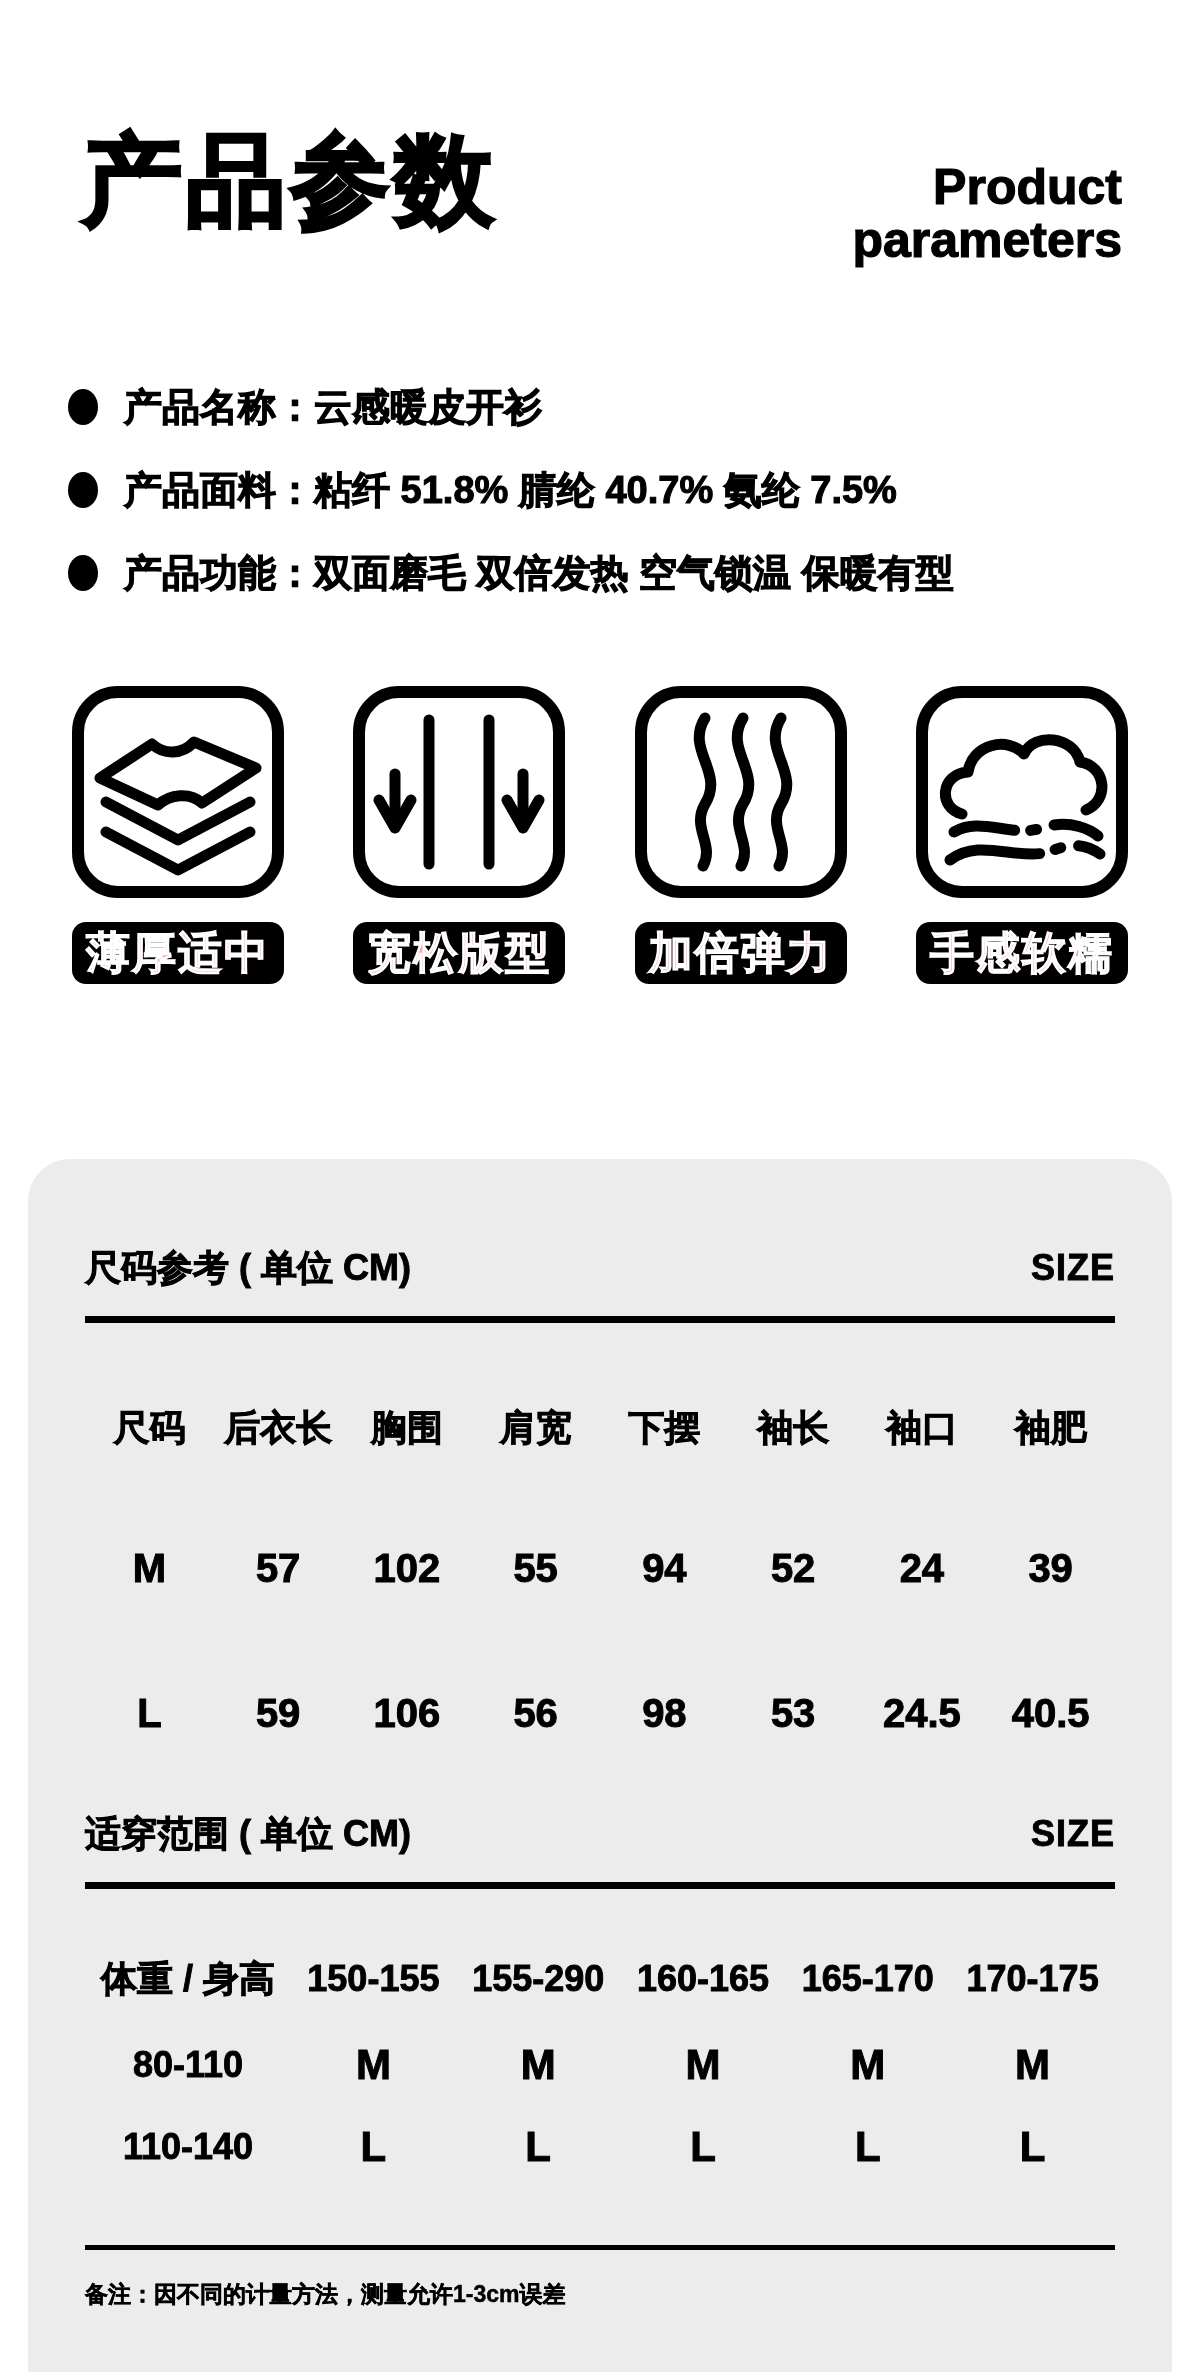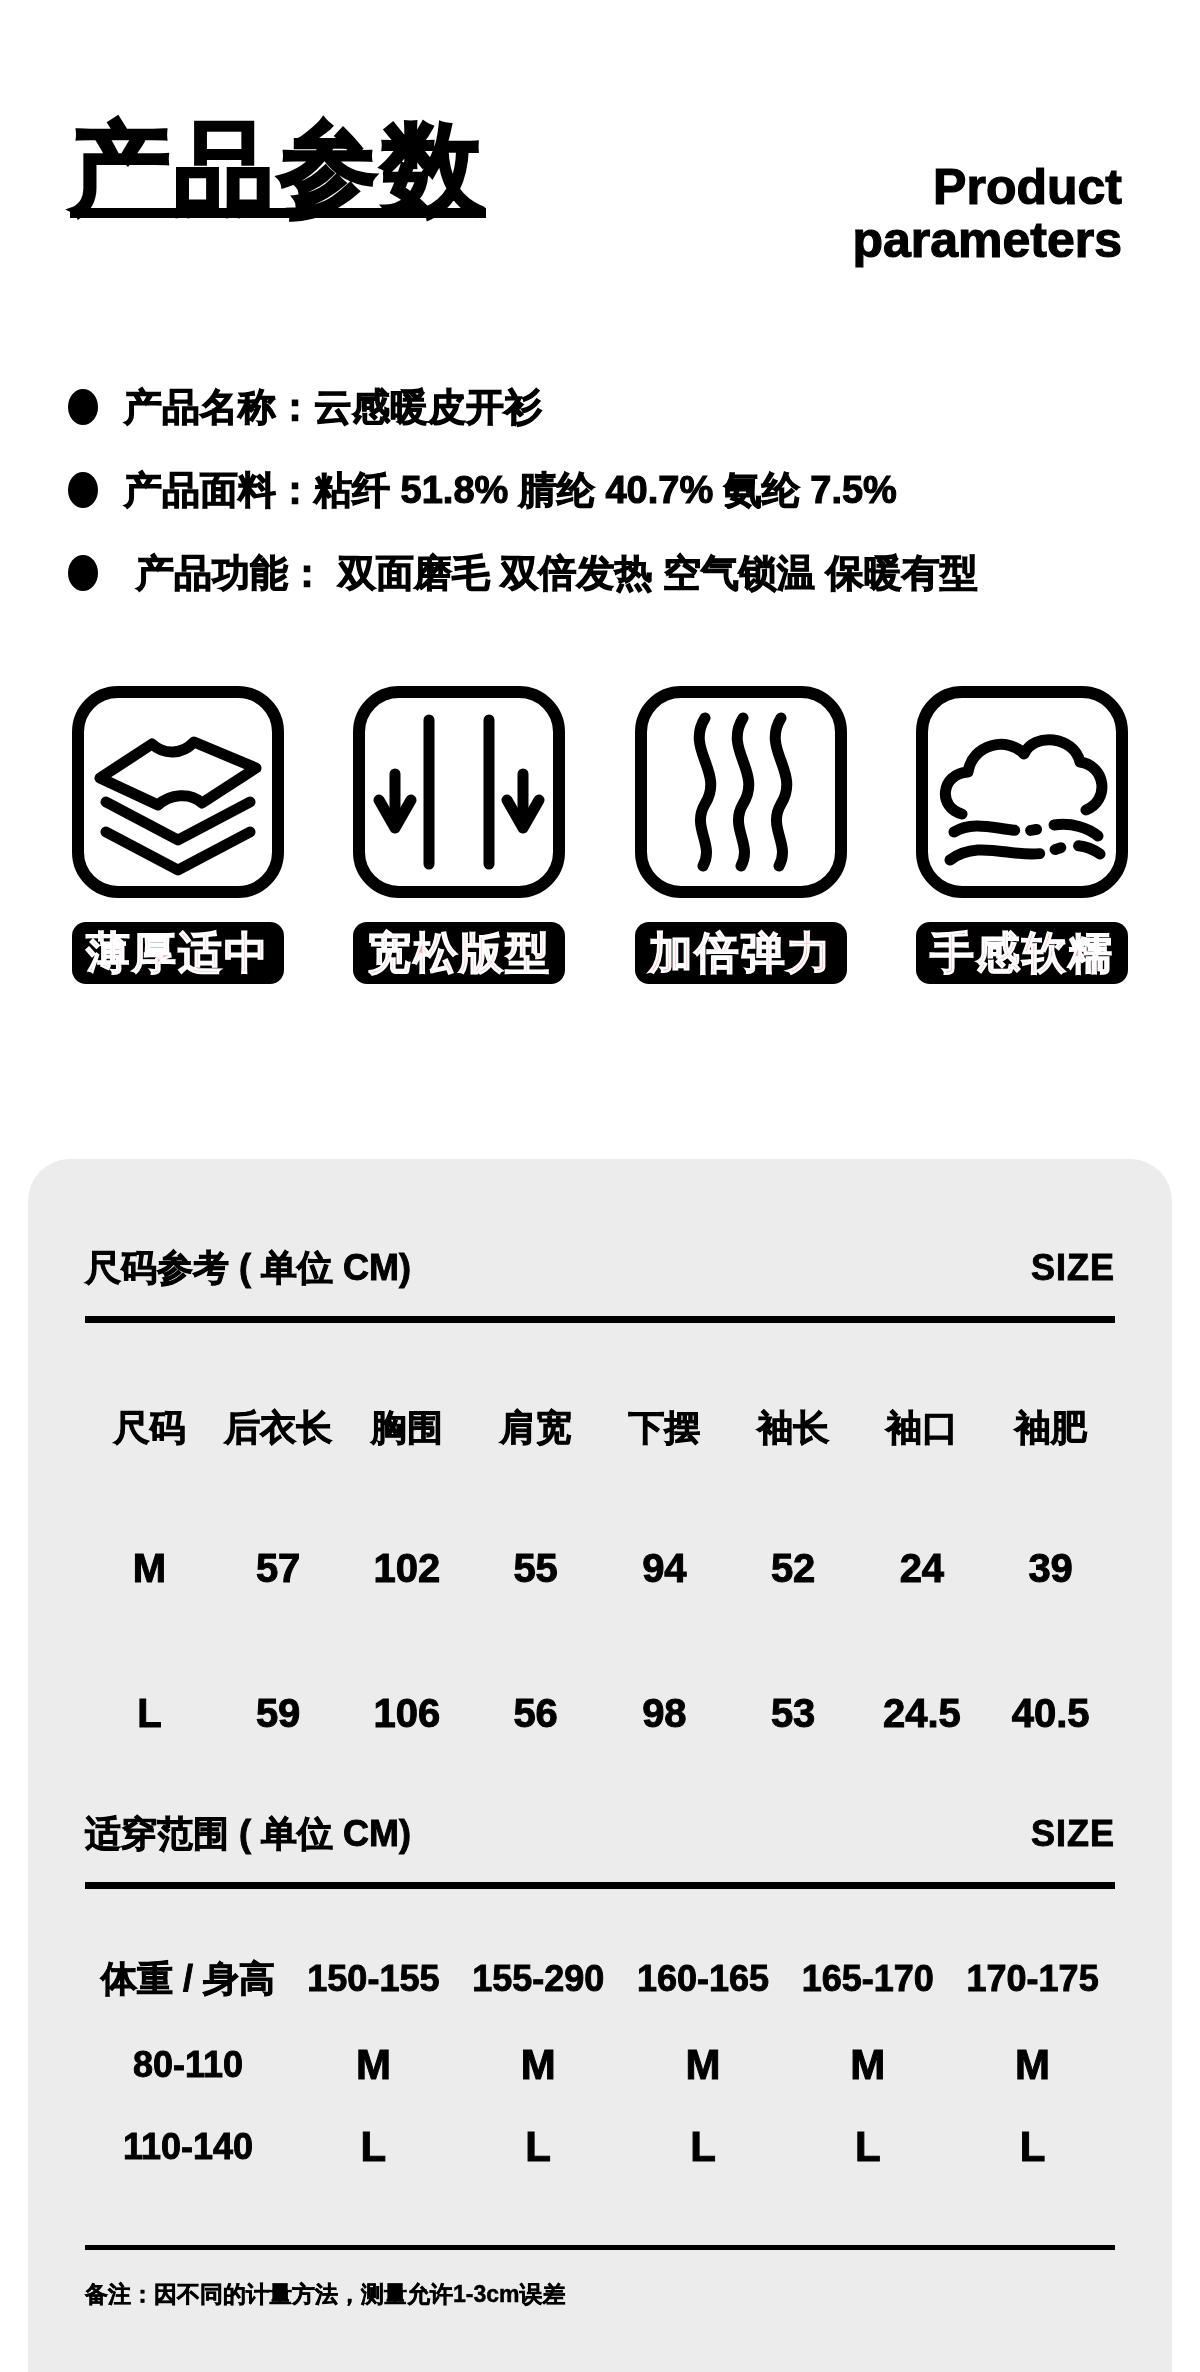--- a/index.html
+++ b/index.html
@@ -6,29 +6,29 @@
   .page{
     position:relative;
     width:1200px;height:2372px;
     background:#ffffff;
     font-family:"Liberation Sans","DejaVu Sans",sans-serif;
     font-weight:700;color:#000;overflow:hidden;
   }
   
   .hdr{display:flex;justify-content:space-between;align-items:flex-start;
        padding:118px 78px 0 70px;}
-  .hdr h1{margin:0;font-size:100px;line-height:100px;letter-spacing:4px;text-decoration:underline;
+  .hdr h1{margin:12px;font-size:100px;line-height:100px;letter-spacing:4px;
           -webkit-text-stroke:3px #000;}
   .hdr-en{text-align:right;font-size:50px;line-height:53px;letter-spacing:0;
           -webkit-text-stroke:1.2px #000;padding-top:8px;margin-top:35px;}
   
   .bullets{list-style:none;margin:115px 0 0 0;padding:0 0 0 68px;}
   .bullets li{display:flex;align-items:center;height:50px;margin-bottom:33px;
               font-size:38px;-webkit-text-stroke:1.1px #000;}
-  .bullets li:last-child{margin-bottom:0;gap:12px;}
+  .bullets li:last-child{margin-bottom:0;}
   .dot{flex:0 0 auto;width:30px;height:36px;border-radius:50%;background:#000;margin-right:26px;}
   
   .features{display:flex;justify-content:space-between;margin:88px 72px 0 72px;}
   .feature{width:212px;}
   .fbox{box-sizing:border-box;width:212px;height:212px;border:12px solid #000;
         border-radius:46px;display:flex;align-items:center;justify-content:center;background:#fff;}
   .flabel{margin-top:24px;height:62px;border-radius:14px;background:#000;color:#fca5a5;
           display:flex;align-items:center;justify-content:center;font-size:44px;
           letter-spacing:2px;-webkit-text-stroke:1.2px #fff;}
   .ln{fill:none;stroke:#000;stroke-width:11;stroke-linecap:round;stroke-linejoin:round;}

